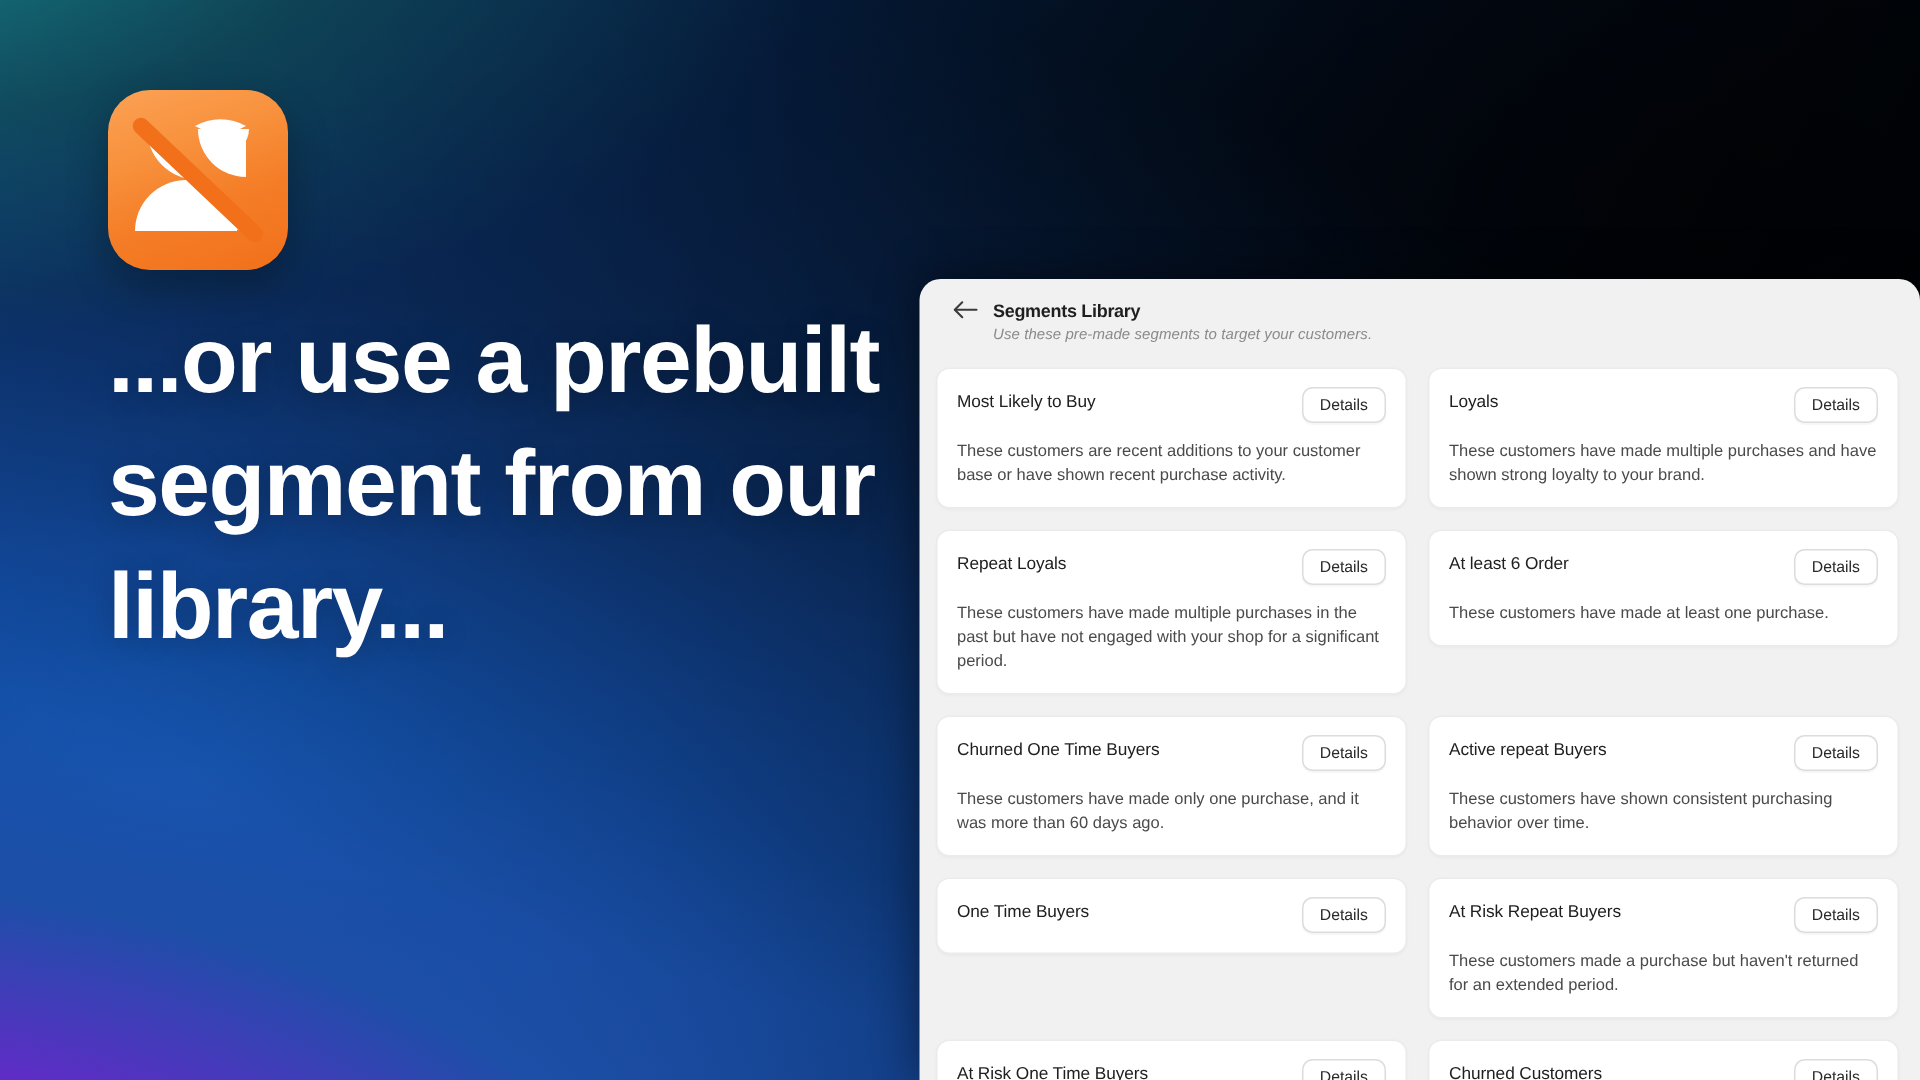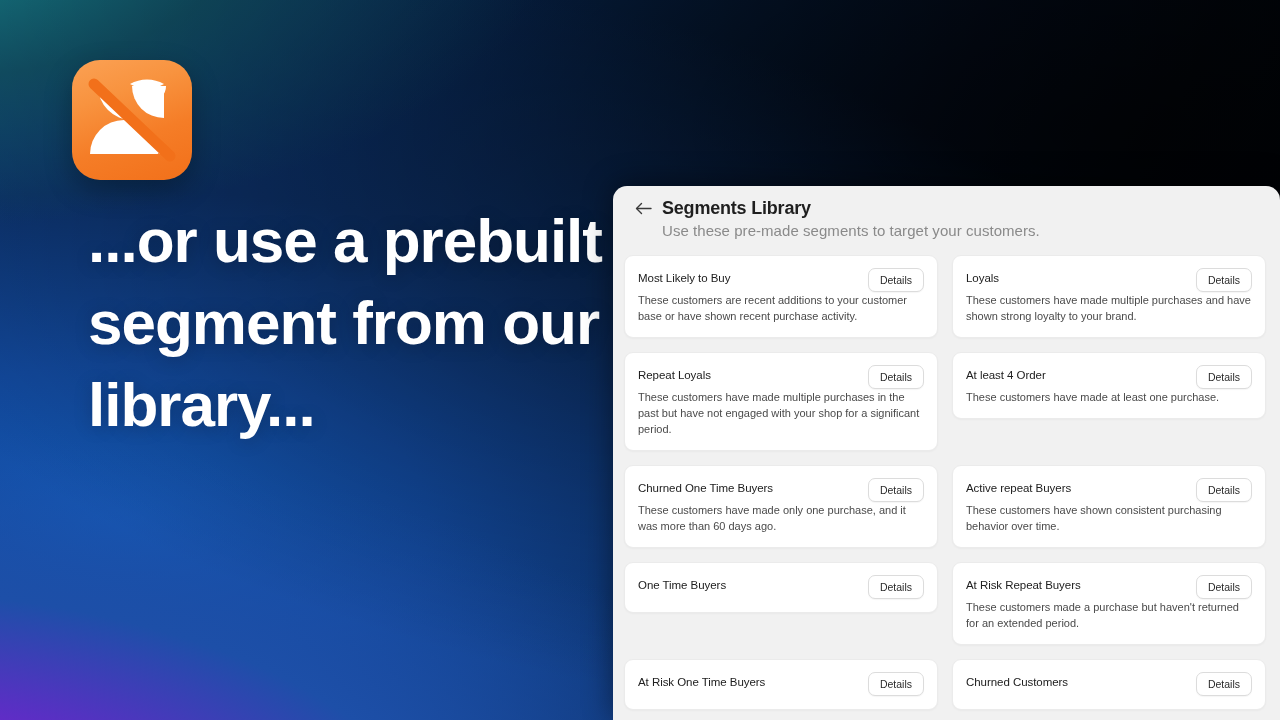--- a/index.html
+++ b/index.html
@@ -29,21 +29,21 @@
     position:absolute; left:72px; top:60px;
     width:120px; height:120px; border-radius:28px;
     background:linear-gradient(160deg, #fba154 0%, #f8933f 30%, #f57d27 62%, #f2701a 100%);
     box-shadow:0 10px 28px rgba(0,0,0,0.30);
     overflow:hidden;
   }
   #logo svg { display:block; width:120px; height:120px; }
 
   
   #headline {
-    position:absolute; left:88px; top:200px;
+    position:absolute; left:72px; top:200px;
     width:530px;
     color:#ffffff;
     font-size:62px; line-height:82px;
     font-weight:700; letter-spacing:-1px;
     text-shadow:0 2px 18px rgba(0,0,0,0.22);
   }
 
   
   #app-panel {
     position:absolute; left:613px; top:186px;
@@ -57,25 +57,25 @@
 
   #panel-header { padding:12px 22px 6px 22px; }
   #panel-title-row { display:flex; align-items:center; gap:10px; }
   #back-icon {
     width:17px; height:17px; color:#3a3a3a; flex:none;
     display:flex; align-items:center; justify-content:center;
     cursor:pointer;
   }
   #back-icon svg { display:block; }
   #panel-title {
-    font-size:18px; font-weight:700; color:#1f1f1f; letter-spacing:-0.2px;
+    font-size:12px; font-weight:700; color:#1f1f1f; letter-spacing:-0.2px;
   }
   #panel-subtitle {
     margin-left:27px; margin-top:3px;
-    font-size:15px; color:#8a8a8a; letter-spacing:0.05px;
+    font-size:10px; color:#8a8a8a; letter-spacing:0.05px;font-style:italic;
   }
 
   
   #segments-grid {
     display:grid;
     grid-template-columns:1fr 1fr;
     column-gap:14px; row-gap:14px;
     padding:10px 14px 0 11px;
     align-content:start;
   }
@@ -100,20 +100,21 @@
     background:#ffffff;
     border:1px solid #dcdcdc;
     border-radius:7px;
     padding:5px 11px;
     font-family:"Liberation Sans", sans-serif;
     font-size:10.5px; color:#2a2a2a;
     cursor:pointer; white-space:nowrap;
     box-shadow:0 1px 1px rgba(0,0,0,0.04);
   }
   .card-desc {
+    margin-top:11px;
     font-size:11px; line-height:16px; color:#4a4a4a;
   }
 </style>
 </head>
 <body>
 
 <div id="bg-art"></div>
 <div id="bg-vignette"></div>
 
 <div id="logo">
@@ -167,21 +168,21 @@
       </div>
       <div class="segment-card">
         <div class="card-top">
           <div class="card-name">Repeat Loyals</div>
           <button class="details-button">Details</button>
         </div>
         <div class="card-desc">These customers have made multiple purchases in the past but have not engaged with your shop for a significant period.</div>
       </div>
       <div class="segment-card">
         <div class="card-top">
-          <div class="card-name">At least 4 Order</div>
+          <div class="card-name">At least 6 Order</div>
           <button class="details-button">Details</button>
         </div>
         <div class="card-desc">These customers have made at least one purchase.</div>
       </div>
       <div class="segment-card">
         <div class="card-top">
           <div class="card-name">Churned One Time Buyers</div>
           <button class="details-button">Details</button>
         </div>
         <div class="card-desc">These customers have made only one purchase, and it was more than 60 days ago.</div>

